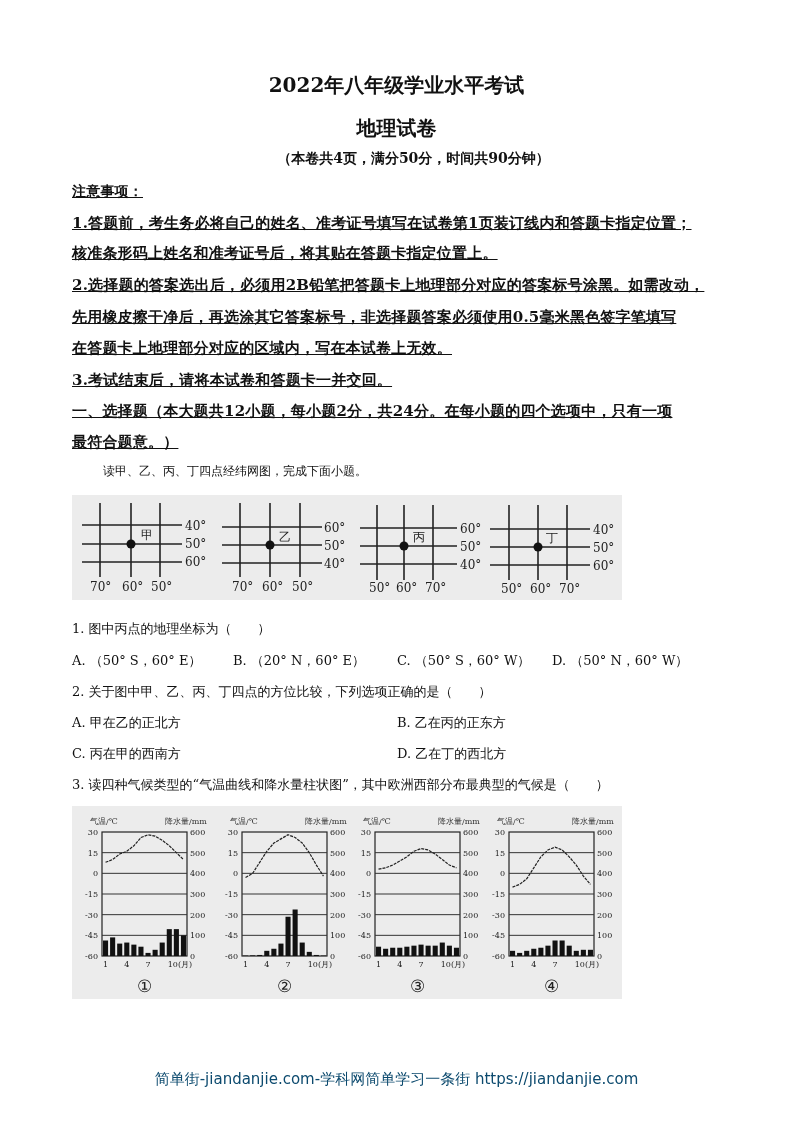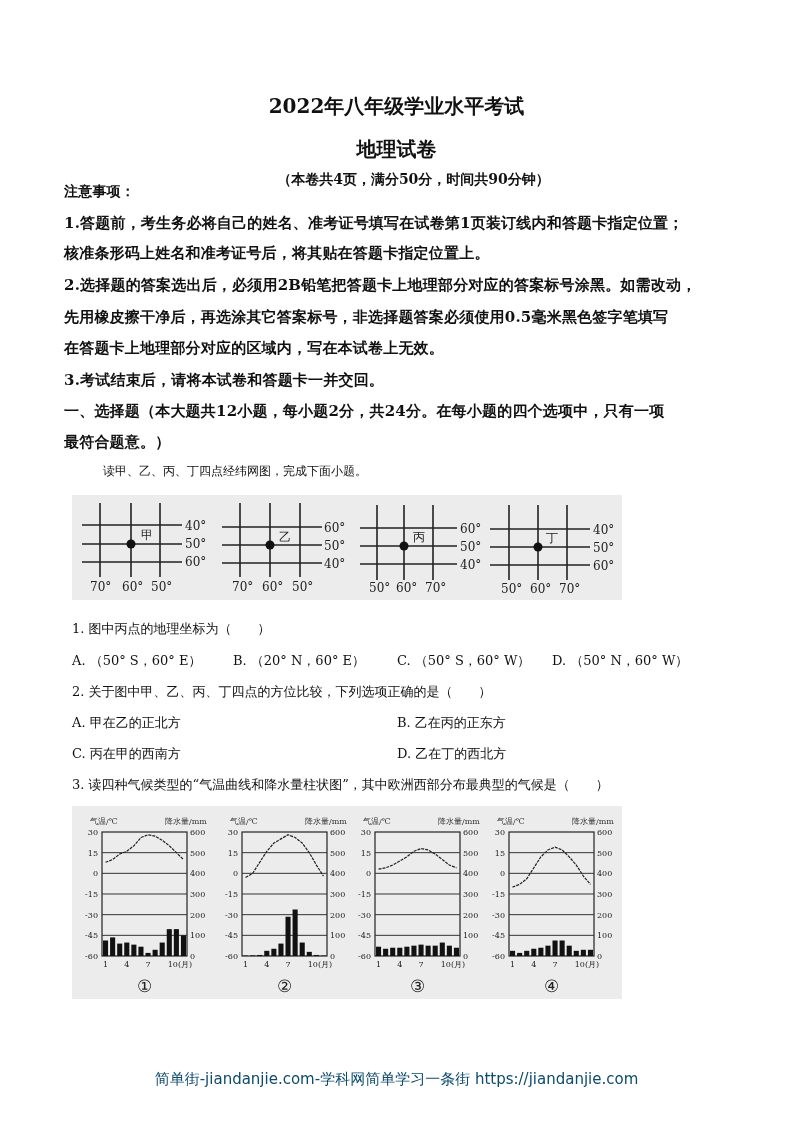--- a/index.html
+++ b/index.html
@@ -1,25 +1,25 @@
 <!DOCTYPE html>
 <html><head>
 <meta charset="utf-8">
 <style>
   html, body { margin: 0; padding: 0; }
   body {
     width: 793px; height: 1122px; background: #ffffff; position: relative;
     overflow: hidden; color: #111; font-family: "DejaVu Serif", serif;
   }
   .abs { position: absolute; }
-  .title { left: 0; width: 793px; text-align: center; font-weight: bold; margin-top: 21px; }
+  .title { left: 0; width: 793px; text-align: center; font-weight: bold; }
   .t1 { top: 72px; font-size: 20px; }
   .t2 { top: 115px; font-size: 20px; }
   .t3 { top: 150px; font-size: 14px; font-weight: bold; padding-left: 17px; }
-  .bold-line { left: 64px; font-size: 15px; font-weight: bold; white-space: nowrap; letter-spacing: 0.2px; }
+  .bold-line { left: 72px; font-size: 15px; font-weight: bold; white-space: nowrap; letter-spacing: 0.2px; text-decoration: underline; }
   .normal-line { font-size: 13px; white-space: nowrap; }
   .intro { left: 103px; top: 463px; font-size: 12px; }
   .figure { background: #ececec; }
   .fig1 { left: 72px; top: 495px; width: 550px; height: 105px; }
   .fig2 { left: 72px; top: 806px; width: 550px; height: 193px; }
   .footer { left: 0; width: 793px; top: 1070px; text-align: center; font-size: 15px;
             color: #0c4a6e; font-family: "DejaVu Sans", sans-serif; }
   svg text { font-family: "DejaVu Serif", serif; }
 </style>
 </head>

